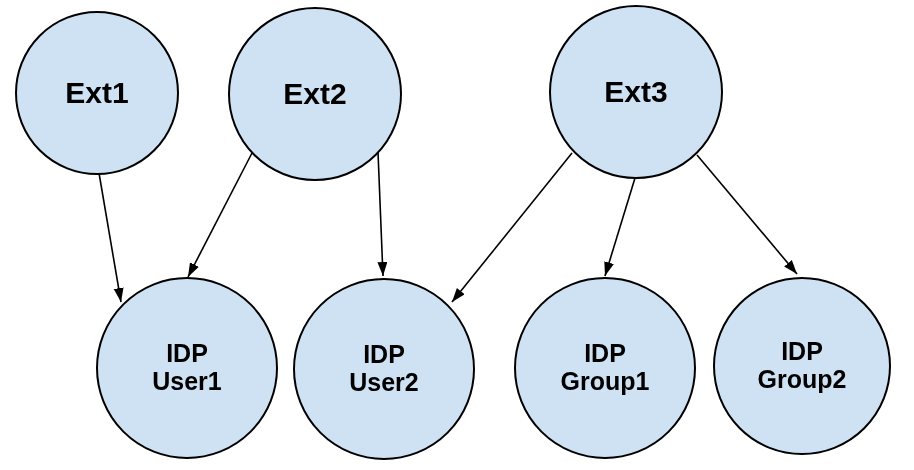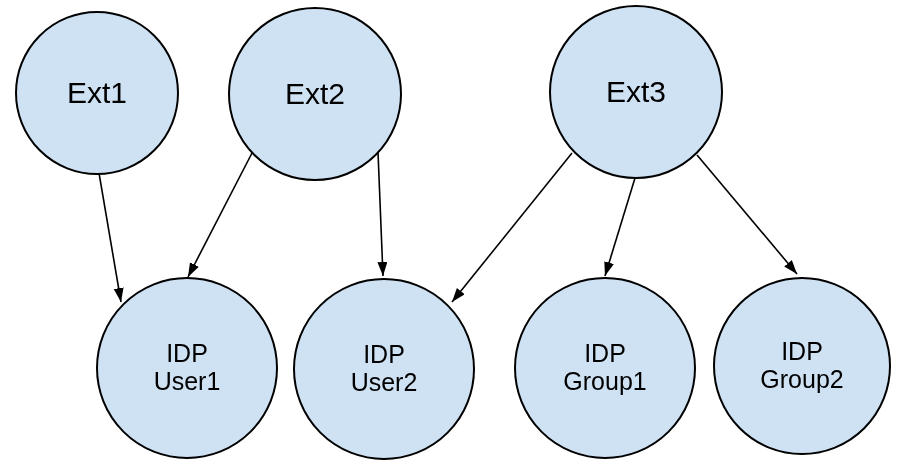--- a/index.html
+++ b/index.html
@@ -6,20 +6,21 @@
     margin: 0;
     padding: 0;
     background: #ffffff;
   }
   .stage {
     position: relative;
     width: 914px;
     height: 470px;
     background: #ffffff;
     overflow: hidden;
+    font-weight: bold;
   }
   svg {
     display: block;
   }
   .node-circle {
     stroke-width: 2px;
   }
   .edge-line {
     stroke-width: 1.6px;
     fill: none;

